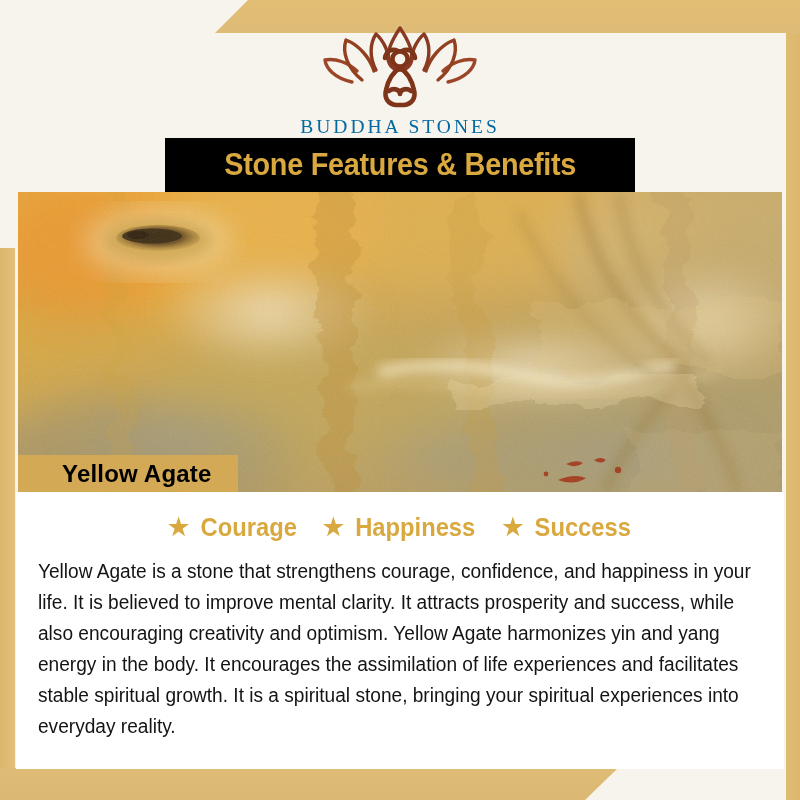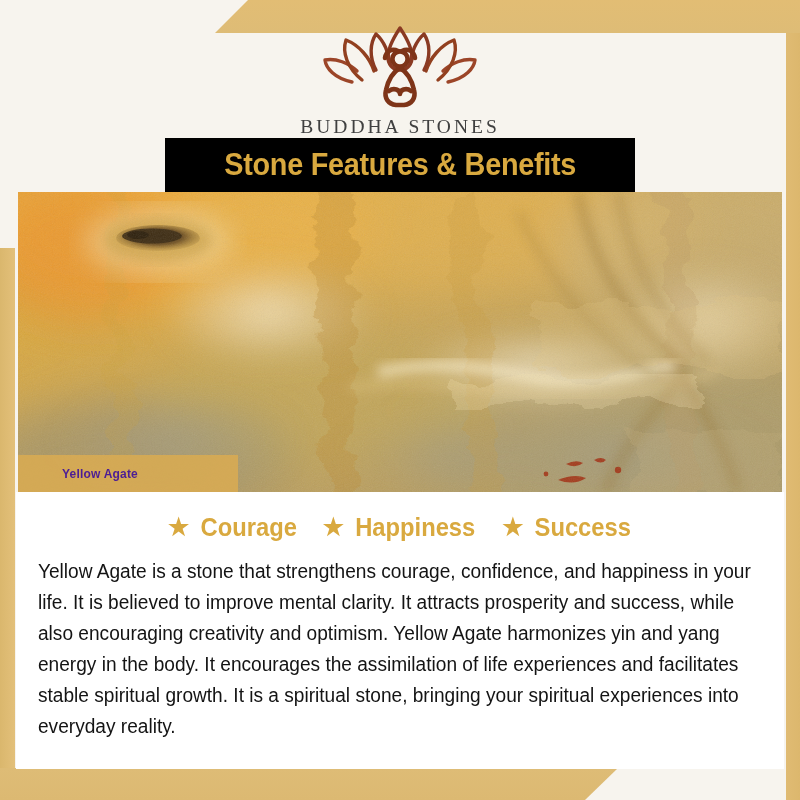--- a/index.html
+++ b/index.html
@@ -32,21 +32,21 @@
 
   
   .logo-wrap{
     position:absolute;top:22px;left:0;width:800px;height:120px;
     display:flex;flex-direction:column;align-items:center;justify-content:flex-start;
   }
   .logo-mark{width:168px;height:92px;display:block;}
   .logo-word{
     margin-top:2px;
     font-family:"Liberation Serif", serif;
-    font-size:19.5px;letter-spacing:3.0px;color:#404040;
+    font-size:19.5px;letter-spacing:3.0px;color:#0369a1;
     font-weight:400;white-space:nowrap;
   }
 
   
   .title-banner{
     position:absolute;left:165px;top:138px;width:470px;height:54px;
     background:#000000;
     display:flex;align-items:center;justify-content:center;
     z-index:5;
   }
@@ -66,21 +66,21 @@
   }
   .stone svg{display:block;width:100%;height:100%;}
 
   .stone-label{
     position:absolute;left:0;bottom:0;width:220px;height:37px;
     background:rgba(214,170,84,0.93);
     display:flex;align-items:center;
     z-index:4;
   }
   .stone-label span{
-    color:#4c1d95;font-size:12px;font-weight:bold;
+    color:#000000;font-size:24px;font-weight:bold;
     padding-left:44px;letter-spacing:0.2px;
     white-space:nowrap;
   }
 
   
   .panel{
     position:absolute;left:16px;top:492px;width:768px;height:277px;
     background:#ffffff;
   }
 

